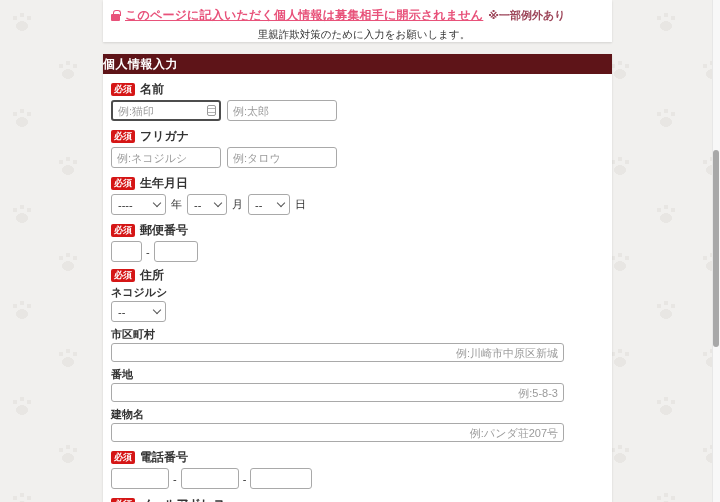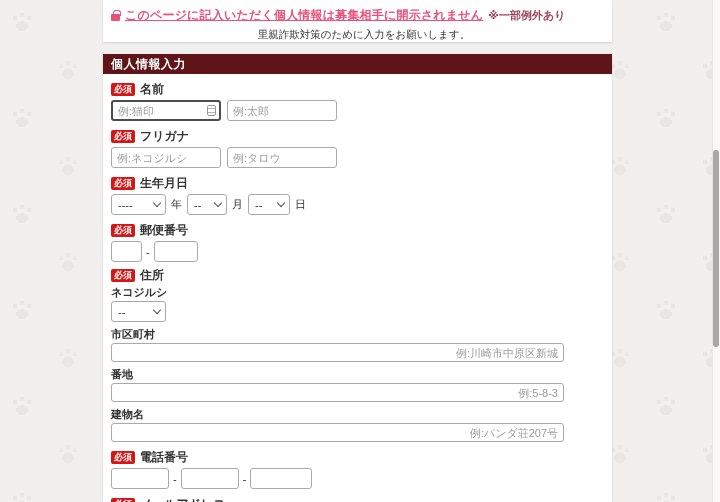--- a/index.html
+++ b/index.html
@@ -32,21 +32,21 @@
   .notice-main { font-size:12px; font-weight:bold; color:#e8527a; letter-spacing:0.2px;text-decoration:underline; }
   .notice-exc { font-size:11px; font-weight:bold; color:#9c4458; margin-left:5px; }
   .notice-sub { font-size:10.5px; color:#333; margin:4px 0 0 15px;text-align:center; }
   .panel {
     position:absolute; left:103px; top:54px; width:509px; bottom:0;
     background:#fff; box-shadow:0 1px 2px rgba(0,0,0,.12);
     overflow:hidden;
   }
   .panel-header {
     height:20px; background:#5e1418; color:#fff;
-    font-size:12px; font-weight:bold; line-height:20px; padding-left:8px;
+    font-size:12px; font-weight:bold; line-height:20px; padding-left:0;
     letter-spacing:0.5px;
   }
   .fgroup { margin:9px 8px 0 8px; }
   .fgroup.addr { margin-top:7px; }
   .flabel { display:flex; align-items:center; line-height:13px; height:13px; margin-bottom:4px;font-family:Liberation Serif, serif; }
   .badge {
     background:#d51616; color:#fff; font-size:9px; font-weight:bold;
     line-height:1; padding:2px 3px; border-radius:2px; margin-right:5px; flex:0 0 auto;
   }
   .flabel-text { font-size:12px; font-weight:bold; color:#333; }

